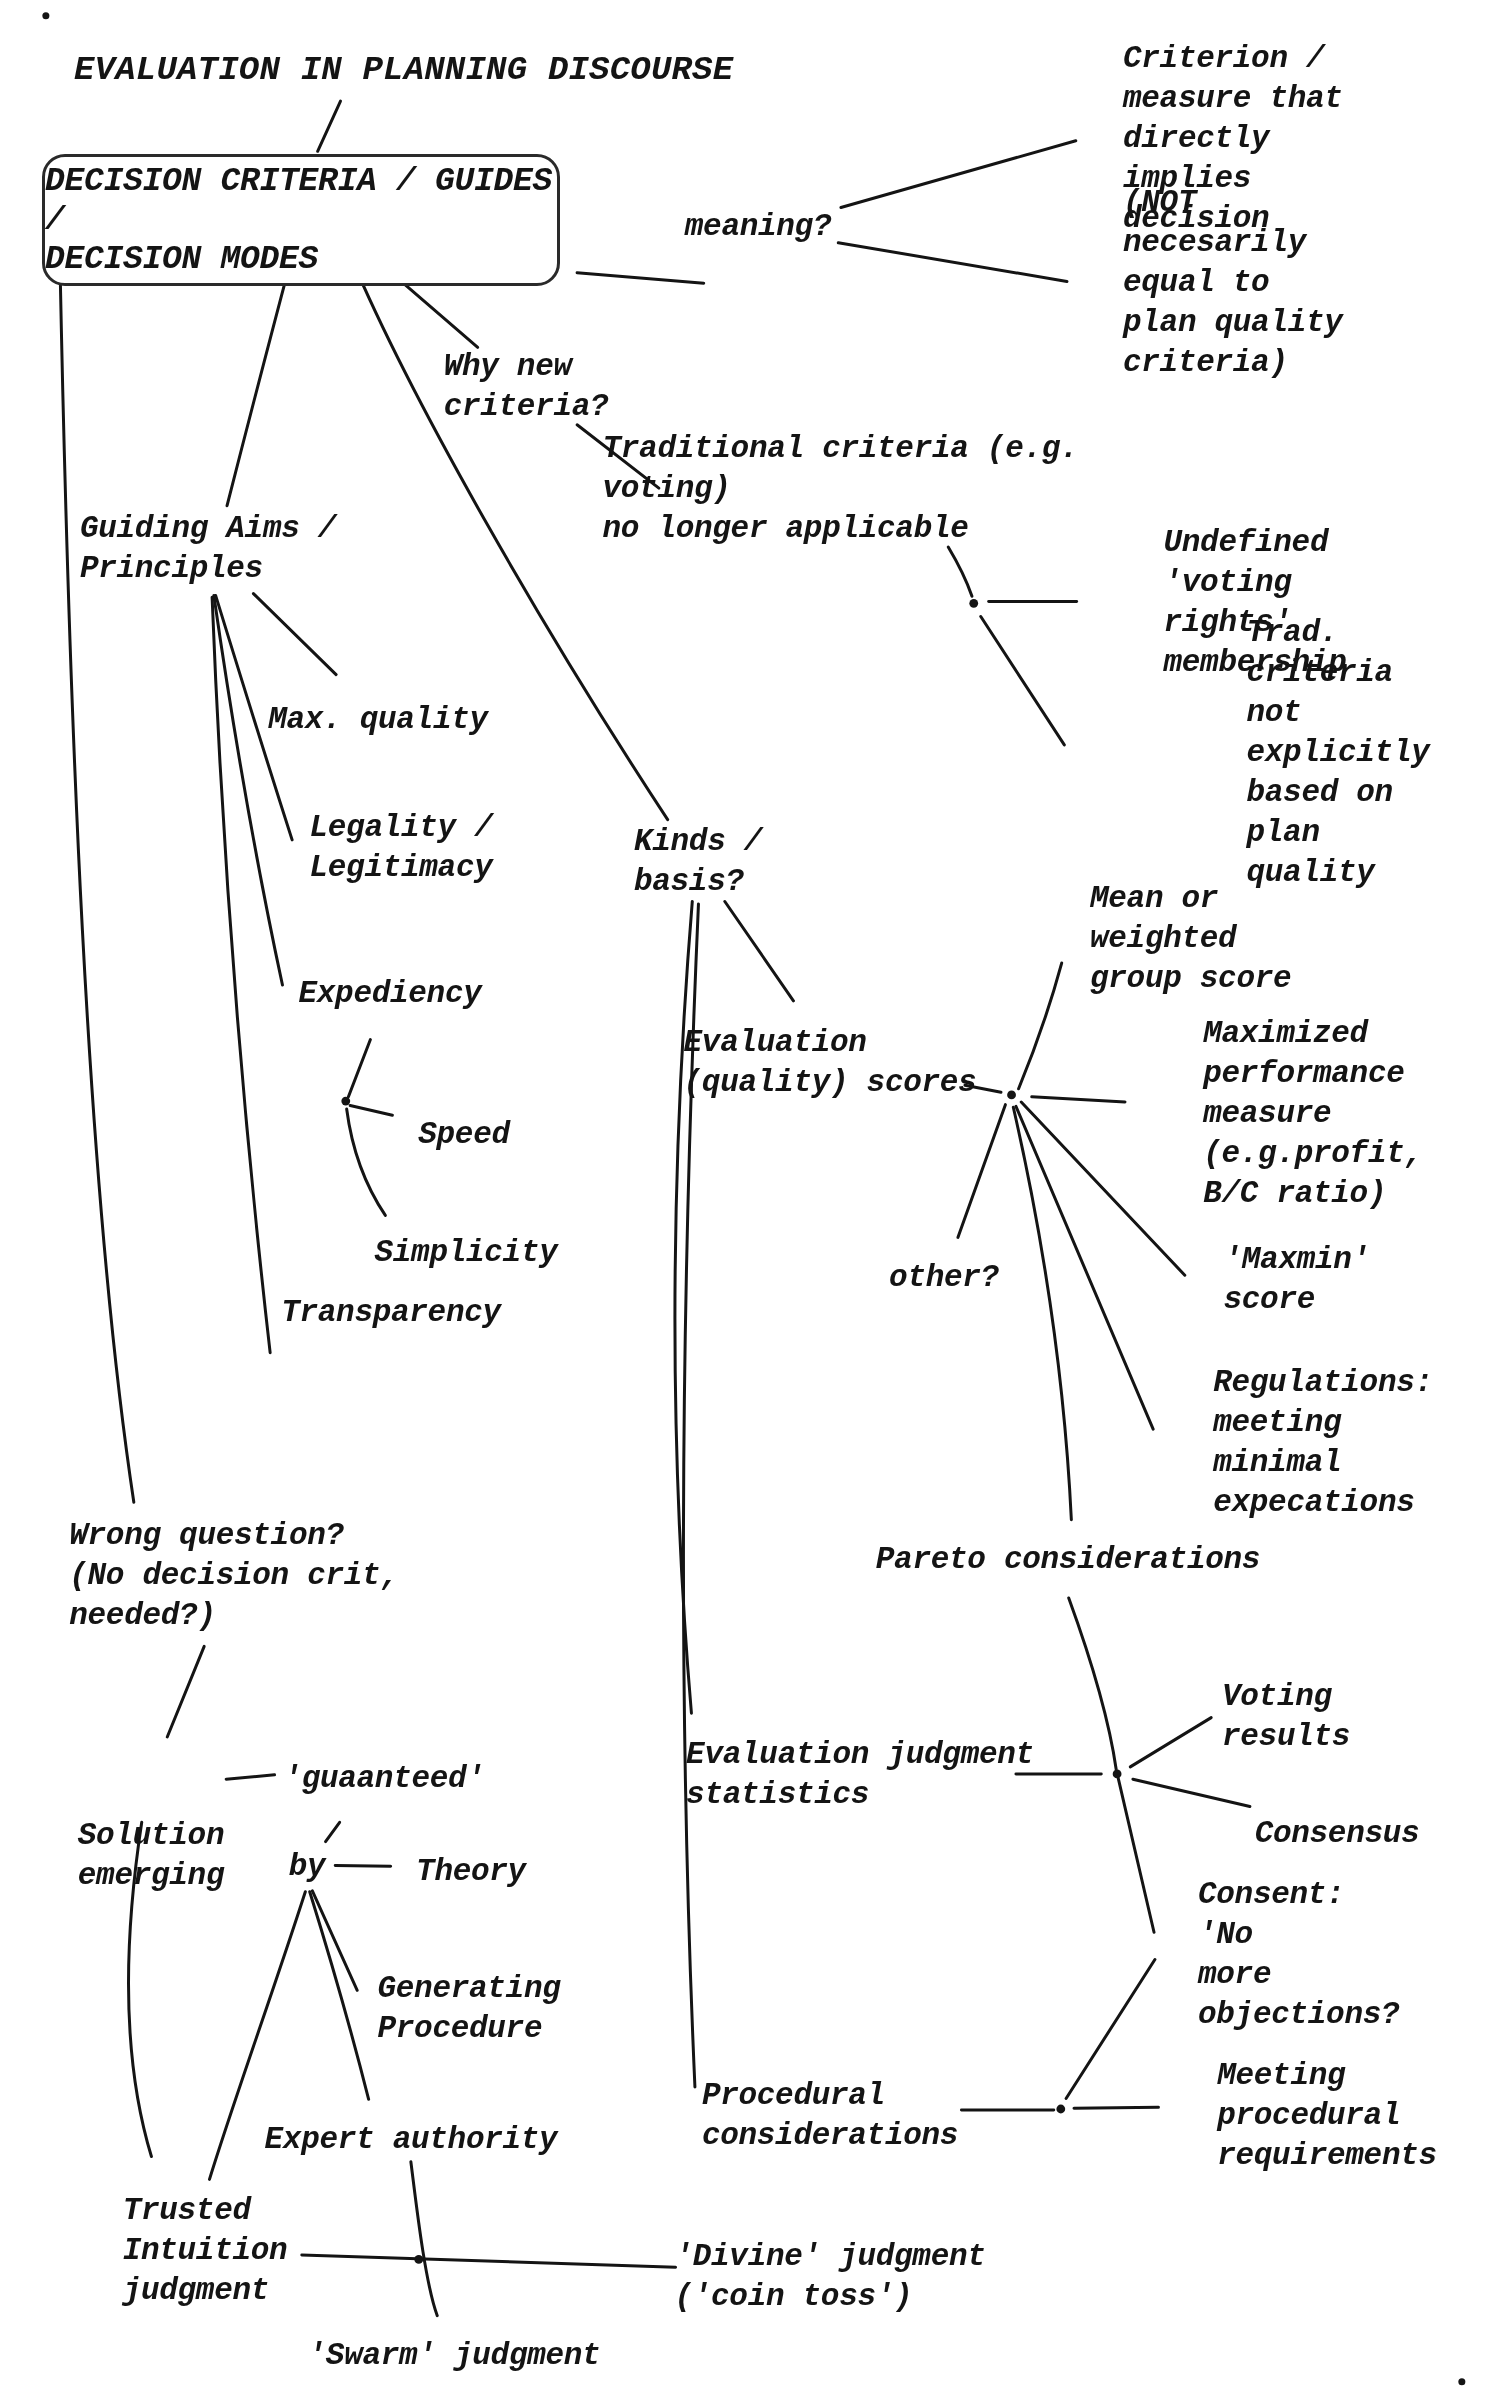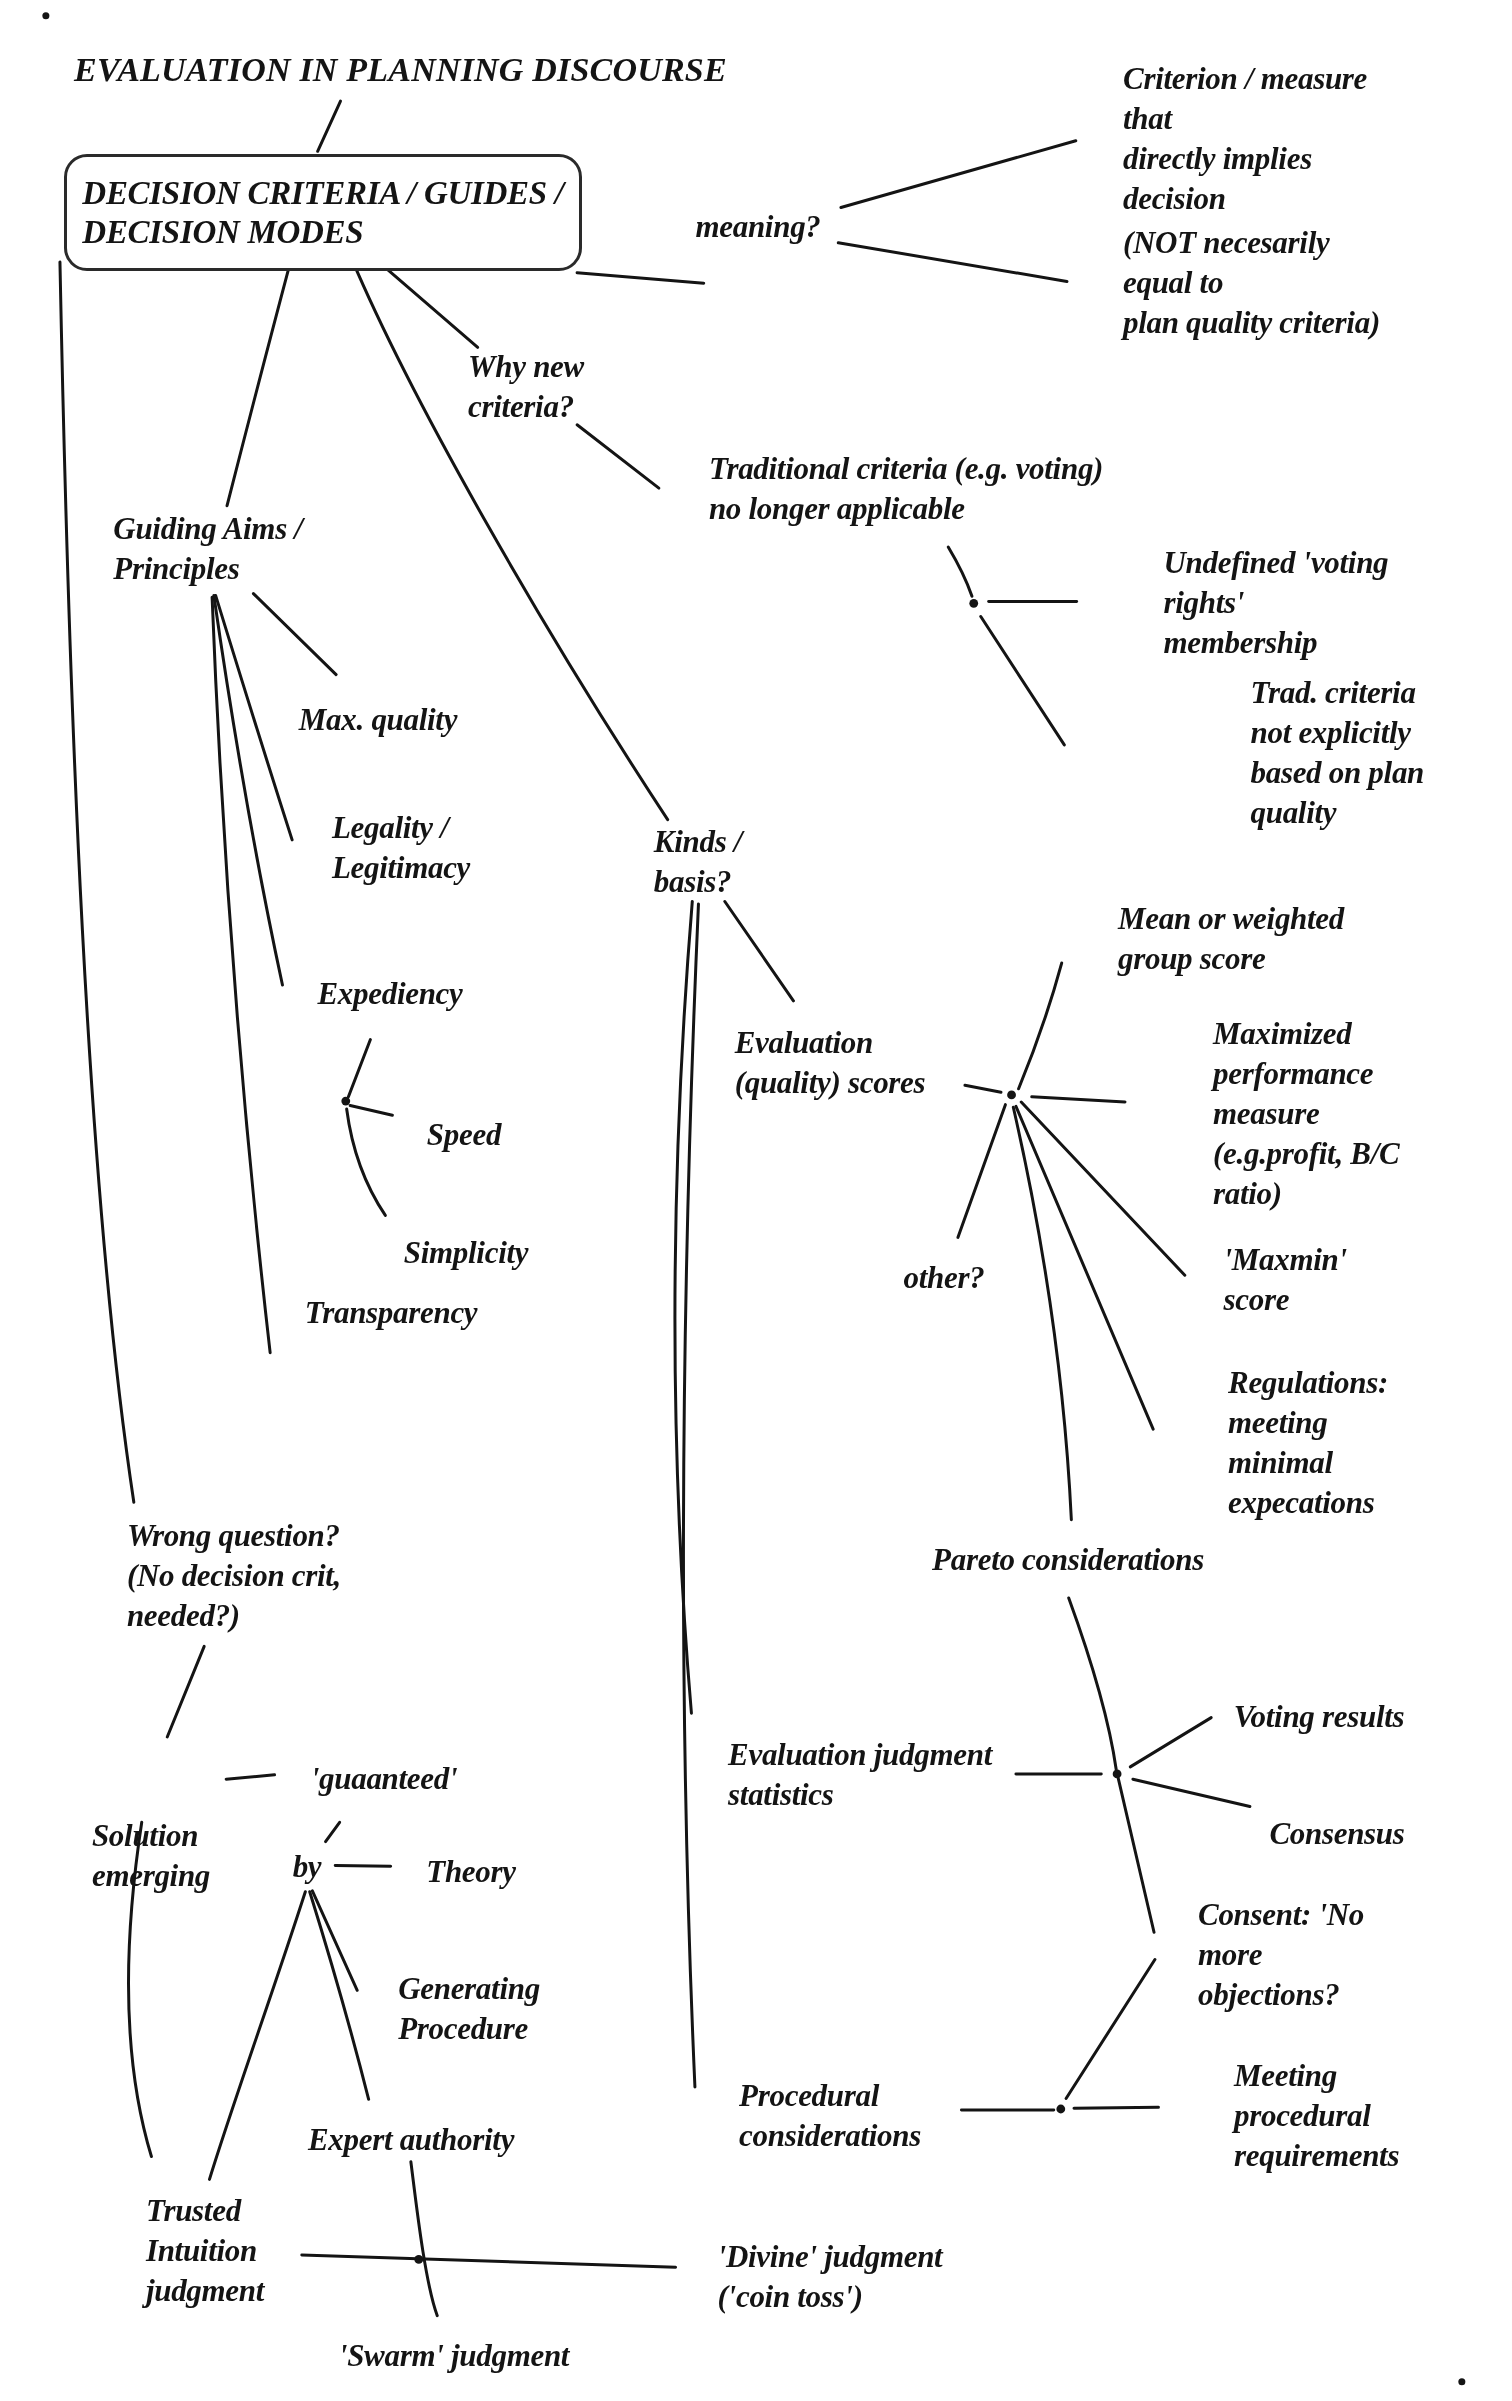--- a/index.html
+++ b/index.html
@@ -1,20 +1,20 @@
 <!DOCTYPE html>
 <html style="font-size:14px"><head>
 <meta charset="utf-8">
 <style>
   html,body{margin:0;padding:0;background:#ffffff;}
   .stage{
     position:relative;
     width:1513px;height:2401px;
     background:#ffffff;
-    font-family:Liberation Serif, serif;
+    font-family:Liberation Mono, monospace;
     overflow:hidden;
   }
   .wires{position:absolute;left:0;top:0;width:1513px;height:2401px;}
   .node{
     position:absolute;
     transform:translate(-50%,-50%);
     color:#141414;
     font-style:italic;
     font-weight:bold;
     font-size:31px;
@@ -25,21 +25,21 @@
   }
   .title{
     font-size:34px;
     letter-spacing:0.2px;
     text-align:left;
     transform:translate(0,-50%);
     white-space:nowrap;
   }
   .rootbox{
     position:absolute;
-    left:64px;top:154px;width:518px;height:117px;
+    left:42px;top:154px;width:518px;height:132px;
     border:3.5px solid #2a2a2a;
     border-radius:23px;
     display:flex;align-items:center;justify-content:center;
     box-sizing:border-box;
     background:#fff;
   }
   .rootbox .node{
     position:static;transform:none;
     font-size:33px;line-height:39px;
   }

